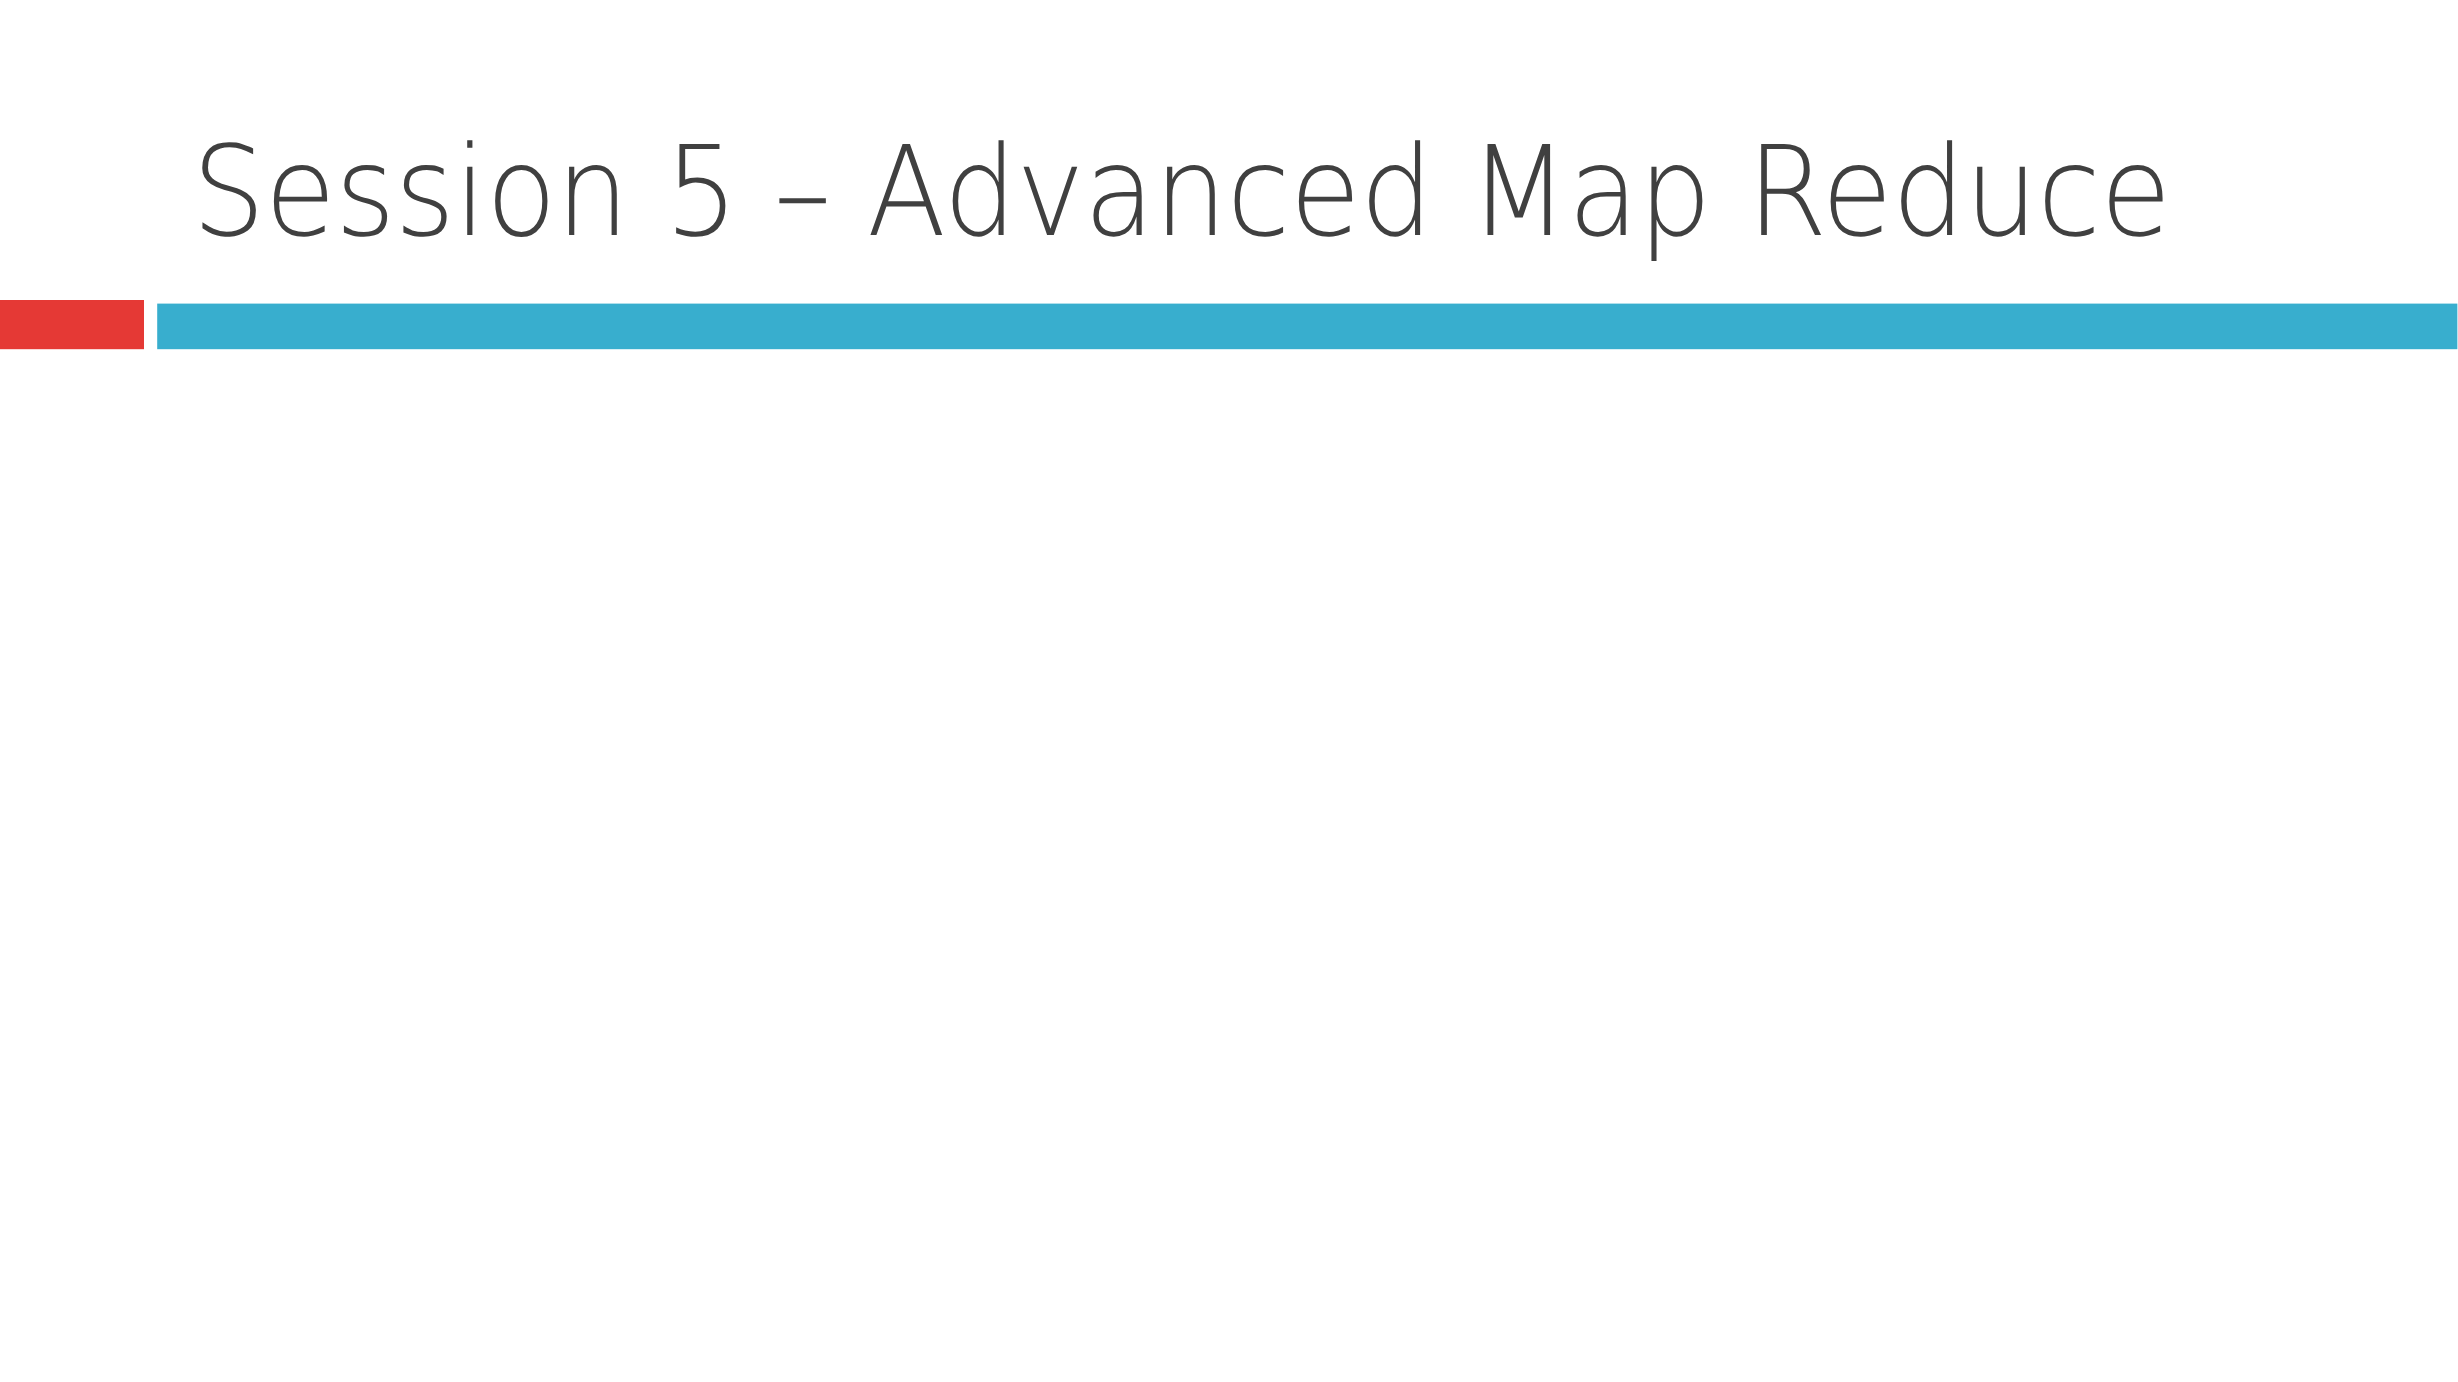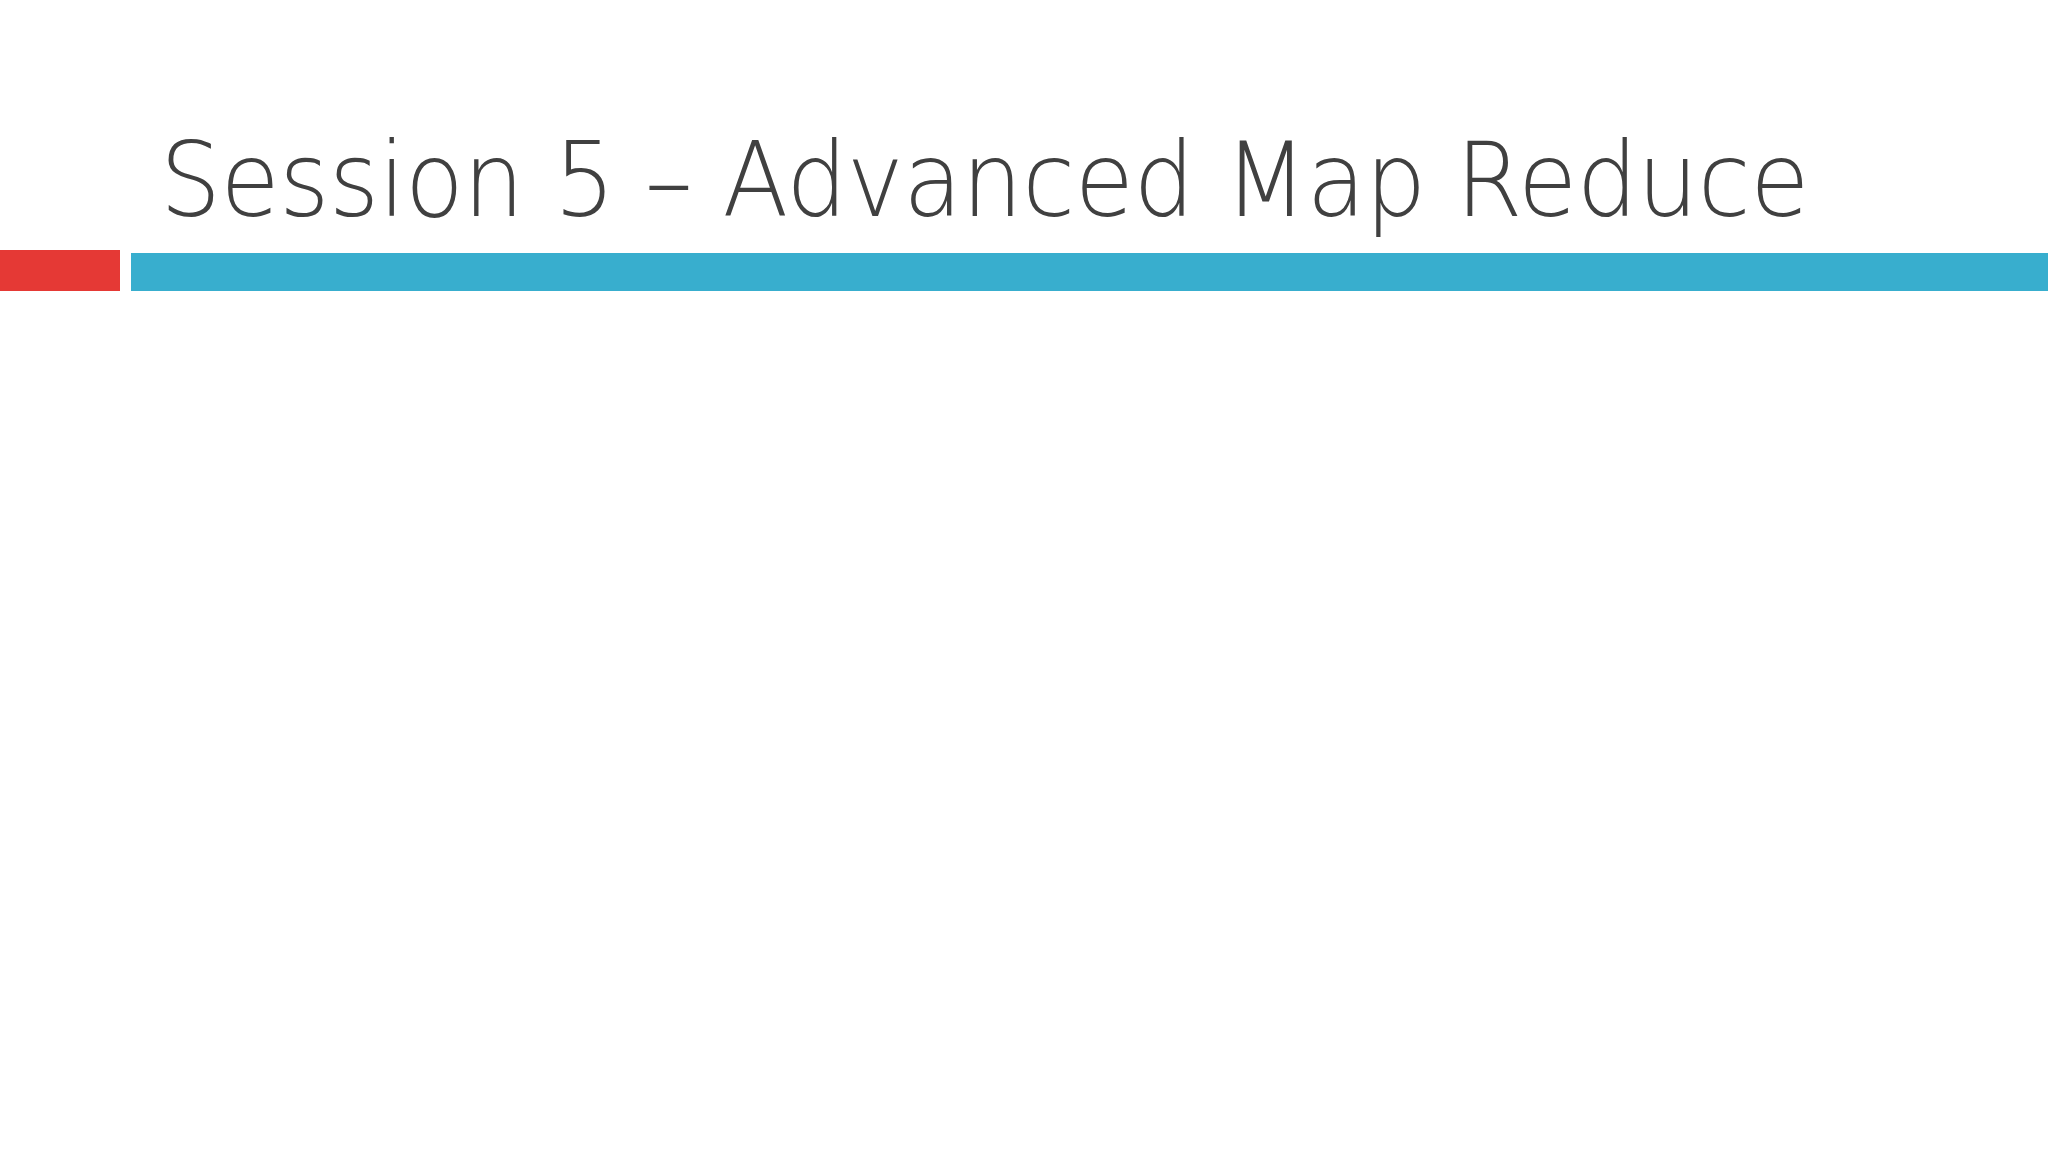--- a/index.html
+++ b/index.html
@@ -22,21 +22,20 @@
     background: #ffffff;
   }
 
   
   #title-block {
     position: absolute;
     left: 0;
     top: 0;
     width: 2048px;
     height: 250px;
-    margin-top: 20px;
   }
 
   #slide-title {
     position: absolute;
     left: 160px;
     top: 104px;
     margin: 0;
     font-family: "DejaVu Sans", "Liberation Sans", sans-serif;
     font-size: 104px;
     font-weight: 300;

